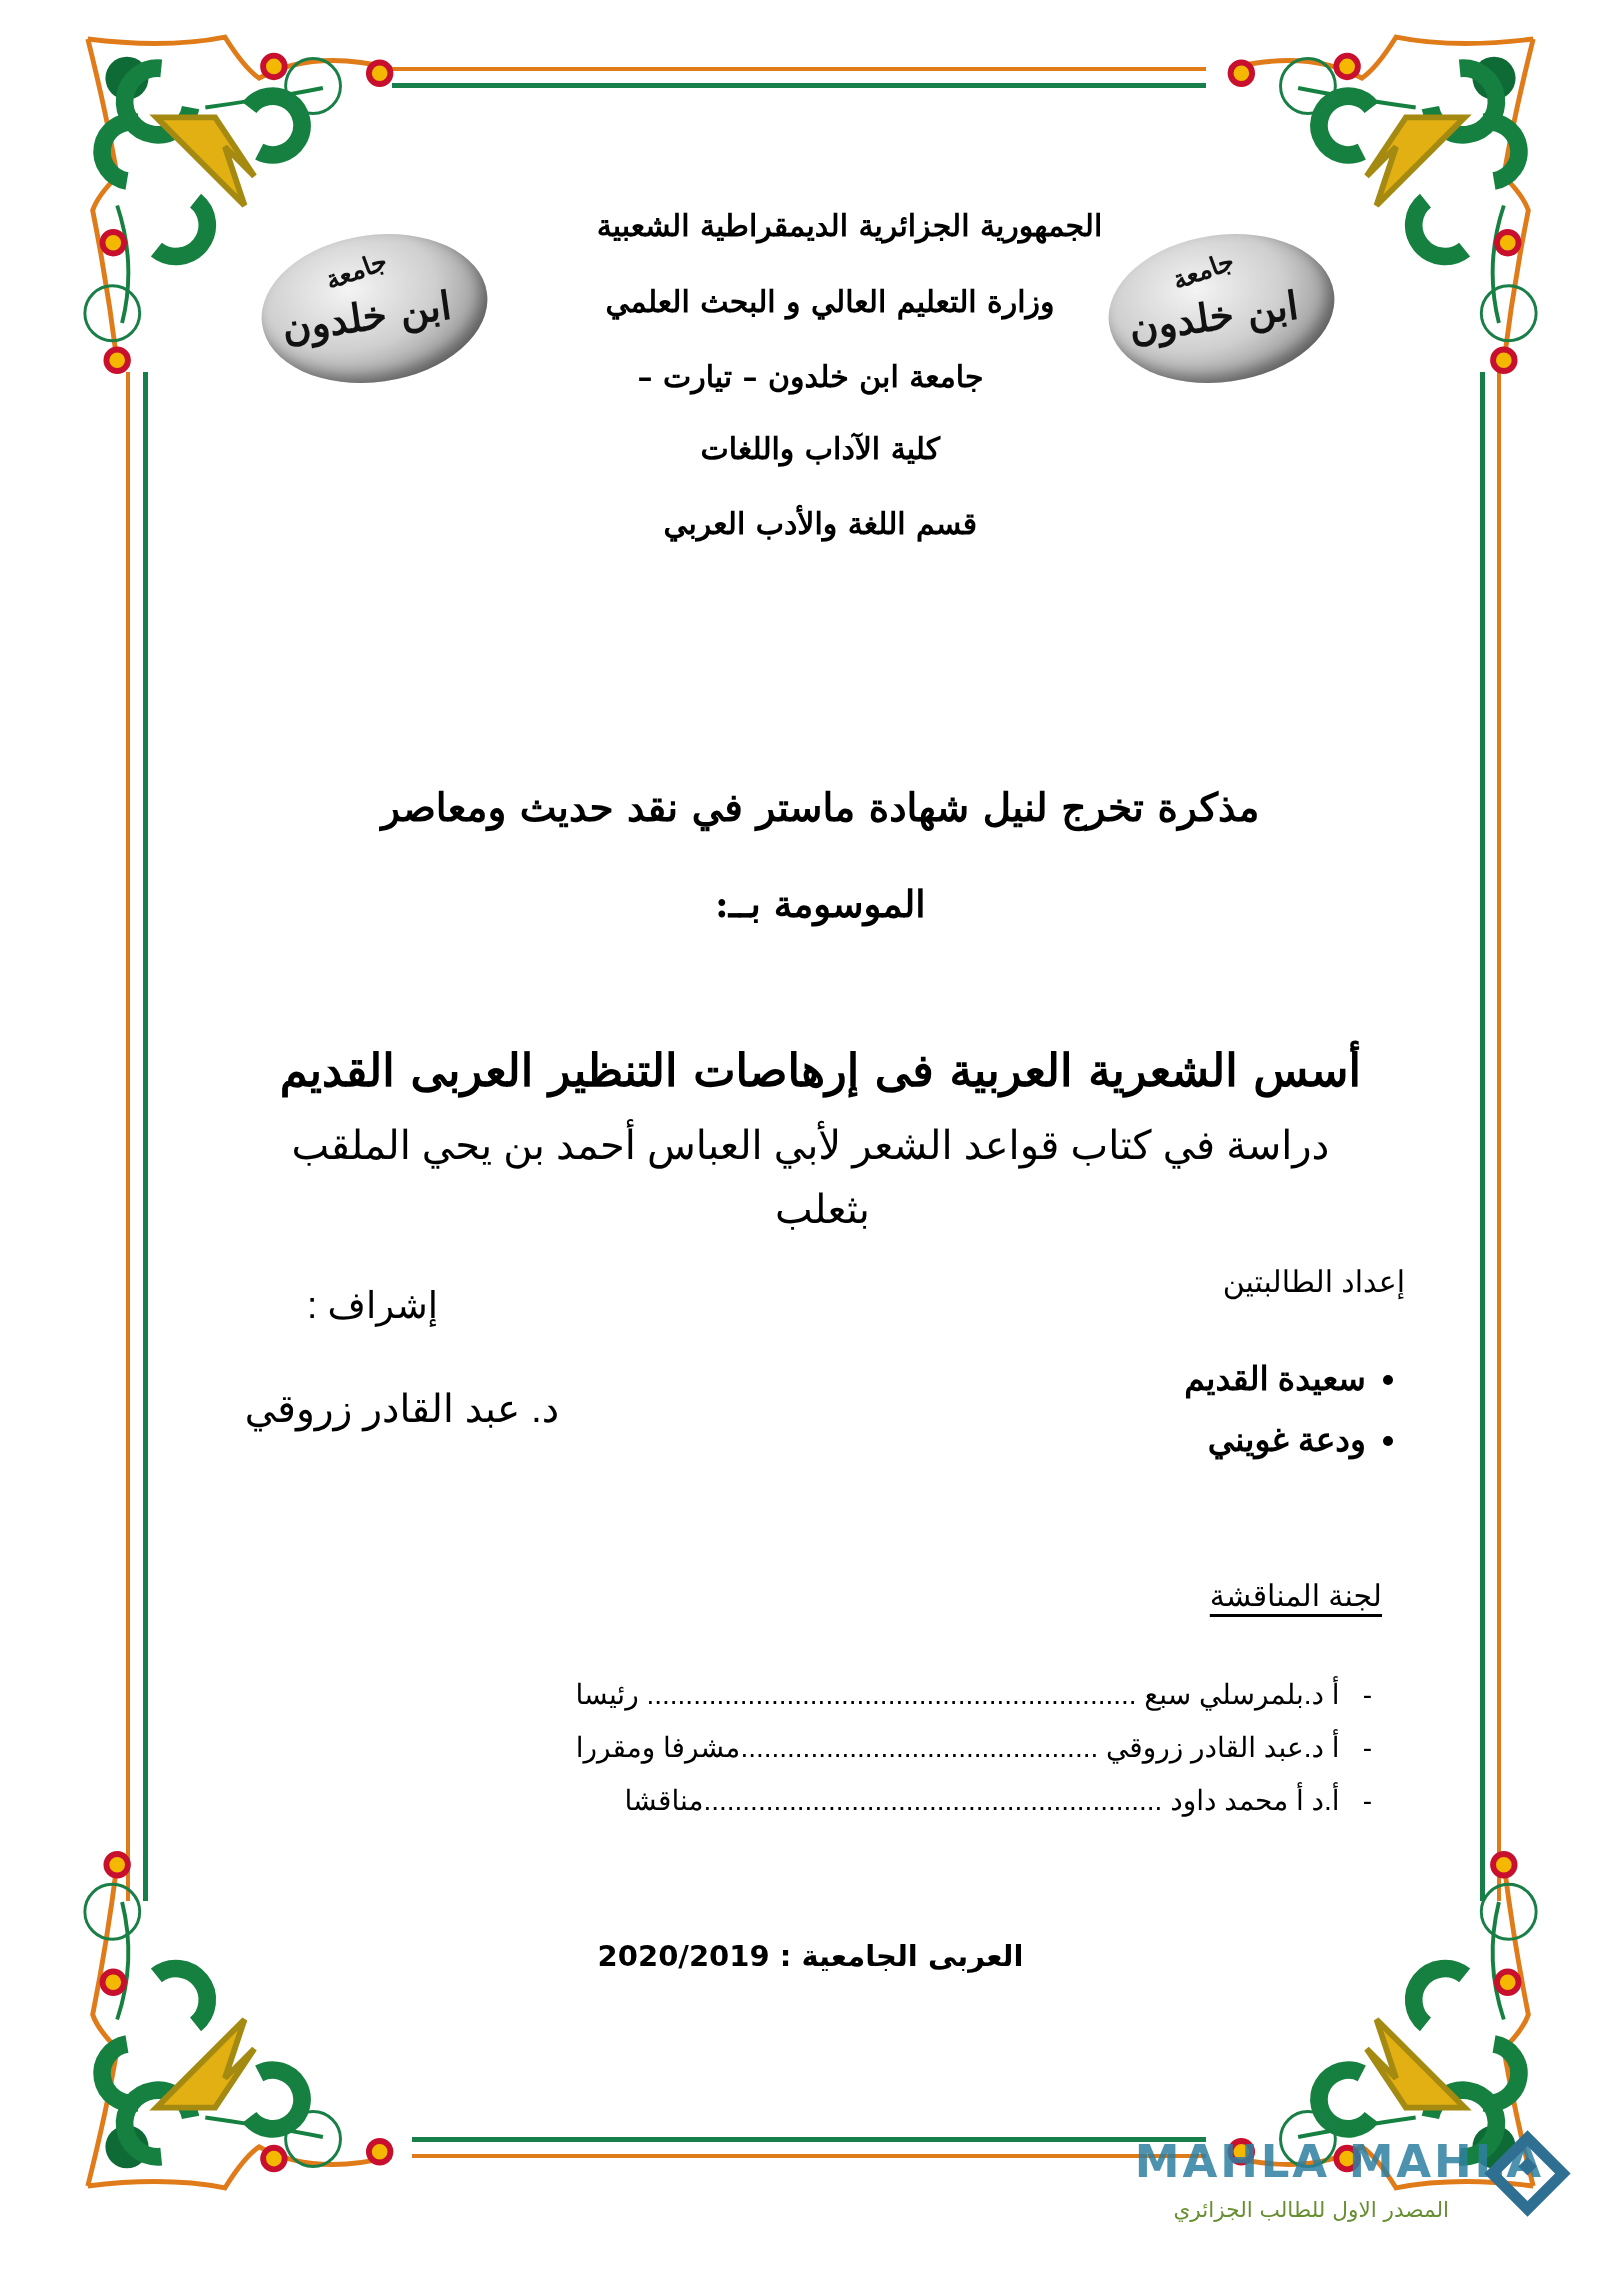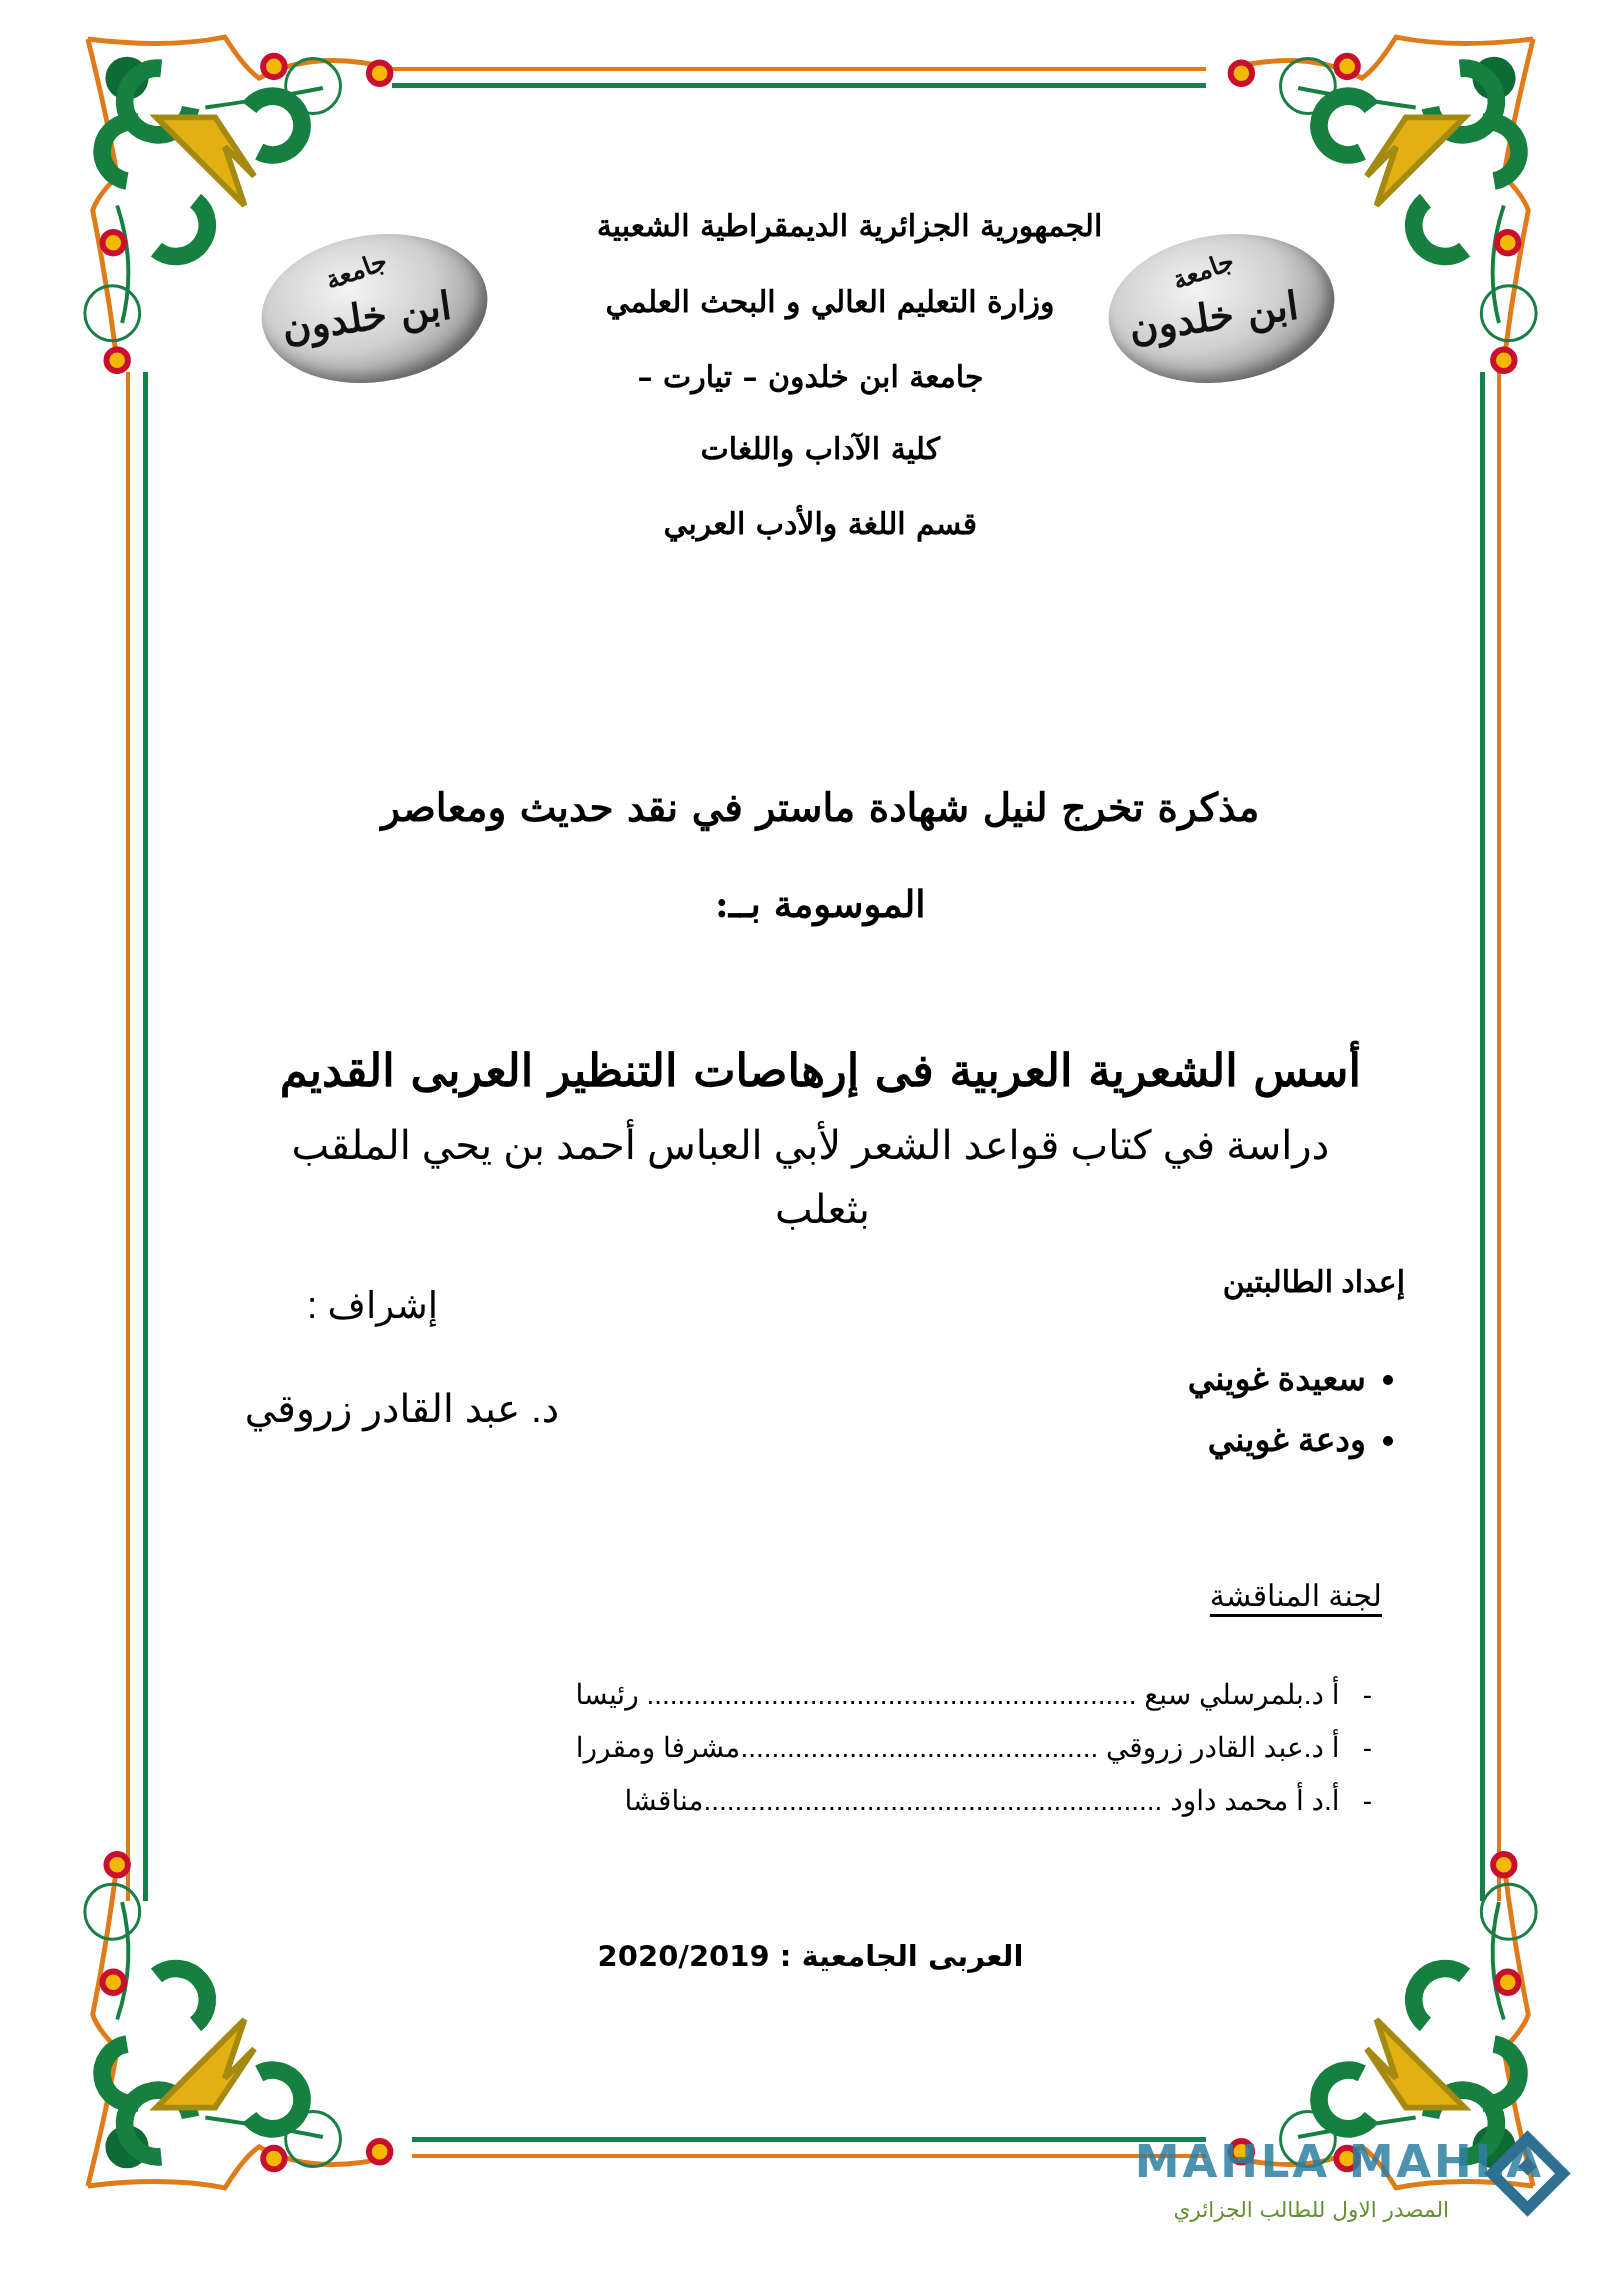--- a/index.html
+++ b/index.html
@@ -131,23 +131,23 @@
 <div class="hdr" style="top:506px;left:9.8px;">قسم اللغة والأدب العربي</div>
 
 <div class="big" style="top:784px;font-size:39px;left:9.8px;">مذكرة تخرج لنيل شهادة ماستر في نقد حديث ومعاصر</div>
 <div class="big" style="top:882px;font-size:37px;left:9.8px;">الموسومة بــ:</div>
 
 <div class="big" style="top:1044px;font-size:45px;left:9.8px;">أسس الشعرية العربية فى إرهاصات التنظير العربى القديم</div>
 <div class="big sans" style="top:1122px;font-size:40px;font-weight:normal;left:0px;">دراسة  في كتاب قواعد الشعر لأبي العباس أحمد بن يحي الملقب</div>
 <div class="big sans" style="top:1186px;font-size:40px;font-weight:normal;left:0px;padding-left:12px;">بثعلب</div>
 
 <div class="abs rtl sans" style="right:216px;top:1264px;width:490px;text-align:right;">
-  <div style="font-size:30px;font-weight:bold;">إعداد الطالبتين</div>
+  <div style="font-size:30px;font-weight:normal;">إعداد الطالبتين</div>
   <ul style="margin:49px 0 0 0;padding:0 39px 0 0;font-size:33px;font-weight:bold;line-height:61px;list-style:disc;">
-    <li>سعيدة غويني</li>
+    <li>سعيدة القديم</li>
     <li>ودعة غويني</li>
   </ul>
 </div>
 
 <div class="abs rtl sans" style="left:196px;top:1284px;width:412px;text-align:center;">
   <div style="font-size:37px;padding-right:59px;">إشراف :</div>
   <div style="font-size:39px;margin-top:59px;">د. عبد القادر زروقي</div>
 </div>
 
 <div class="abs rtl sans" style="left:235px;top:1578px;width:1147px;">

